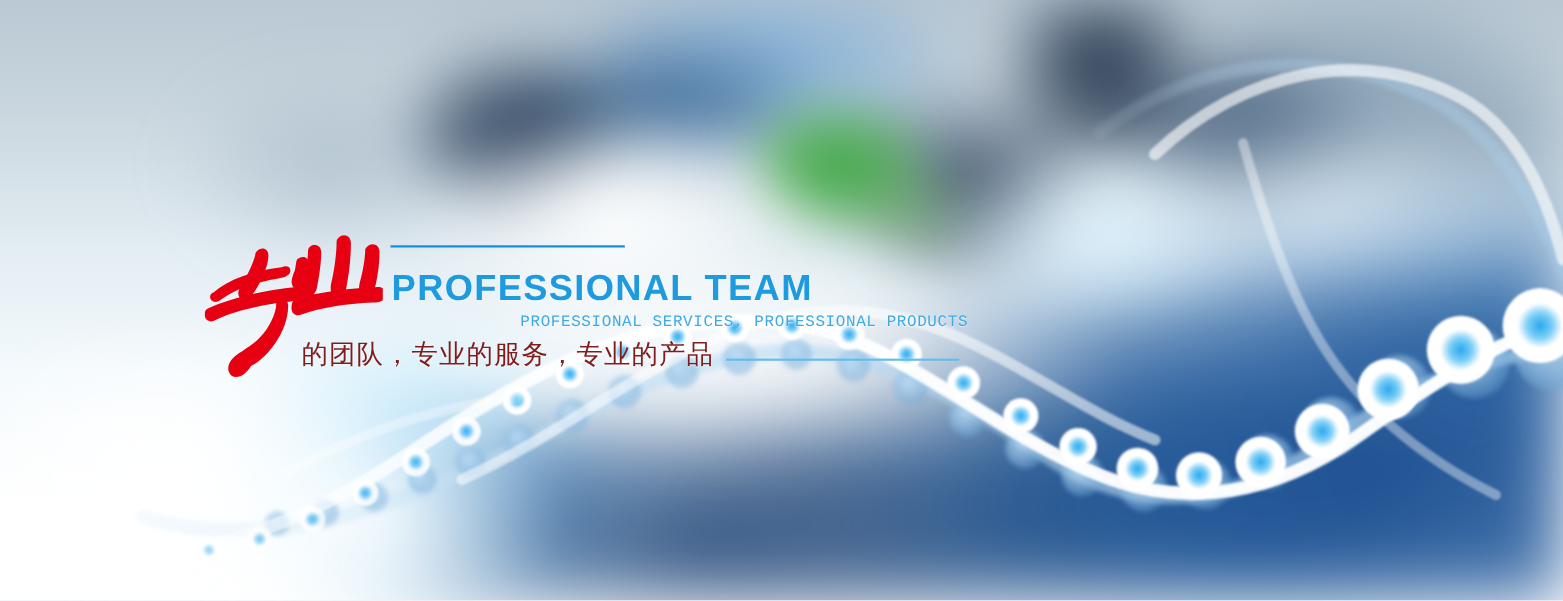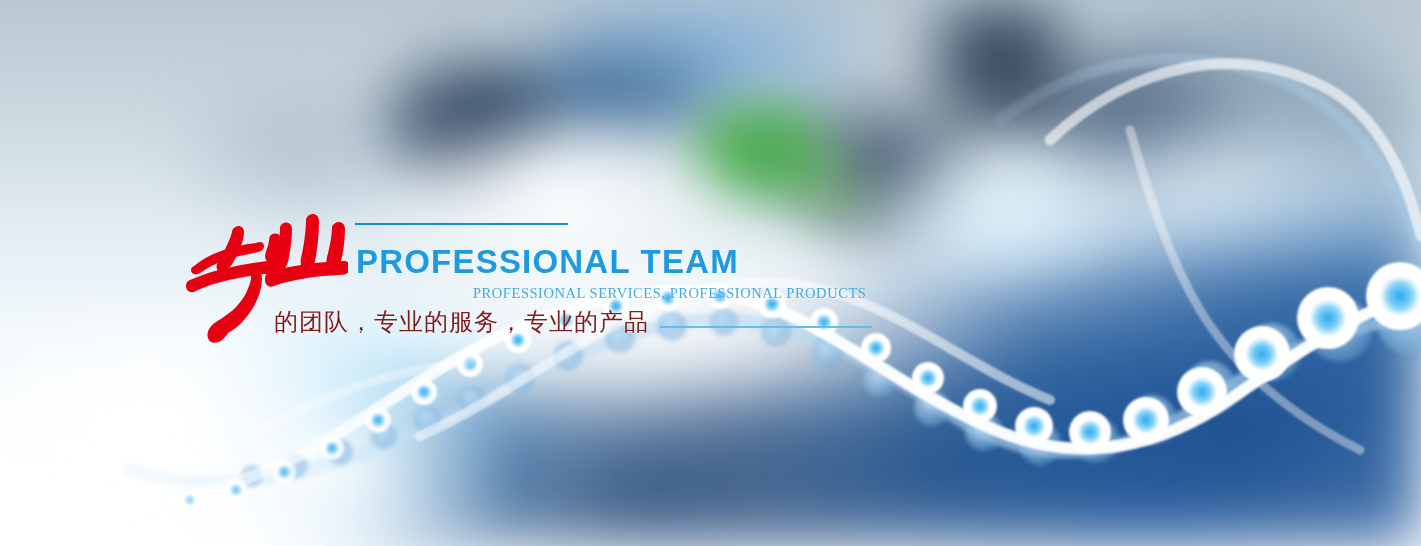--- a/index.html
+++ b/index.html
@@ -98,21 +98,21 @@
     color:#1e9ade;
     font-family:"Liberation Sans",sans-serif;
     white-space:nowrap;
     text-shadow:0 1px 2px rgba(255,255,255,.55);
   }
 
   #subhead{
     position:absolute;left:473px;top:285px;
     font-size:14.5px;font-weight:normal;letter-spacing:.55px;
     color:#3fa9e4;
-    font-family:Liberation Serif, serif;
+    font-family:Liberation Mono, monospace;
     white-space:nowrap;
     text-shadow:0 1px 1px rgba(255,255,255,.6);
   }
 
   #tagline{
     position:absolute;left:274px;top:306px;
     font-size:24px;font-weight:normal;letter-spacing:1px;
     color:#7f1d1d;
     font-family:"DejaVu Sans",sans-serif;
     white-space:nowrap;

